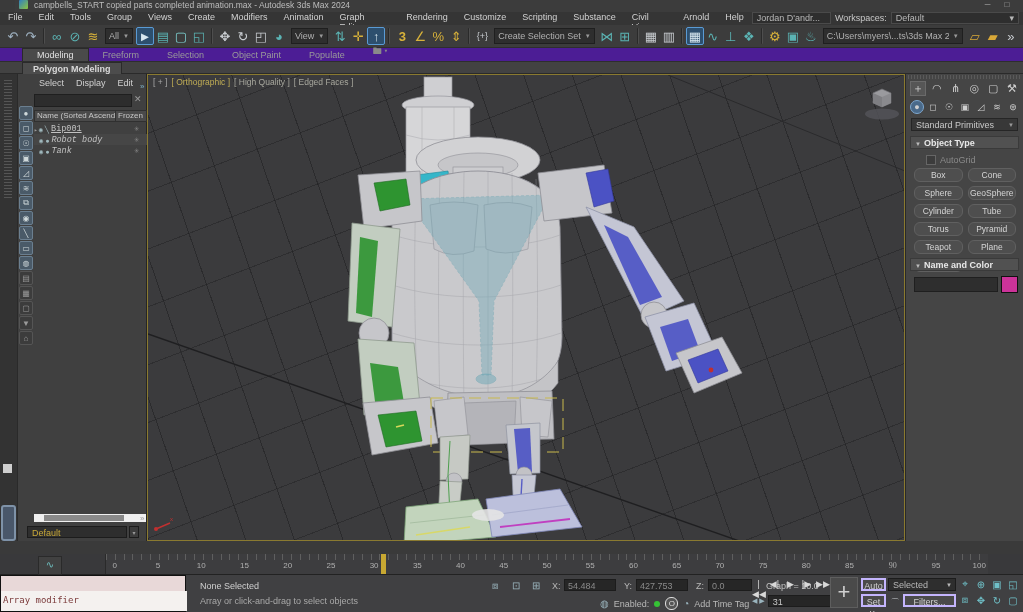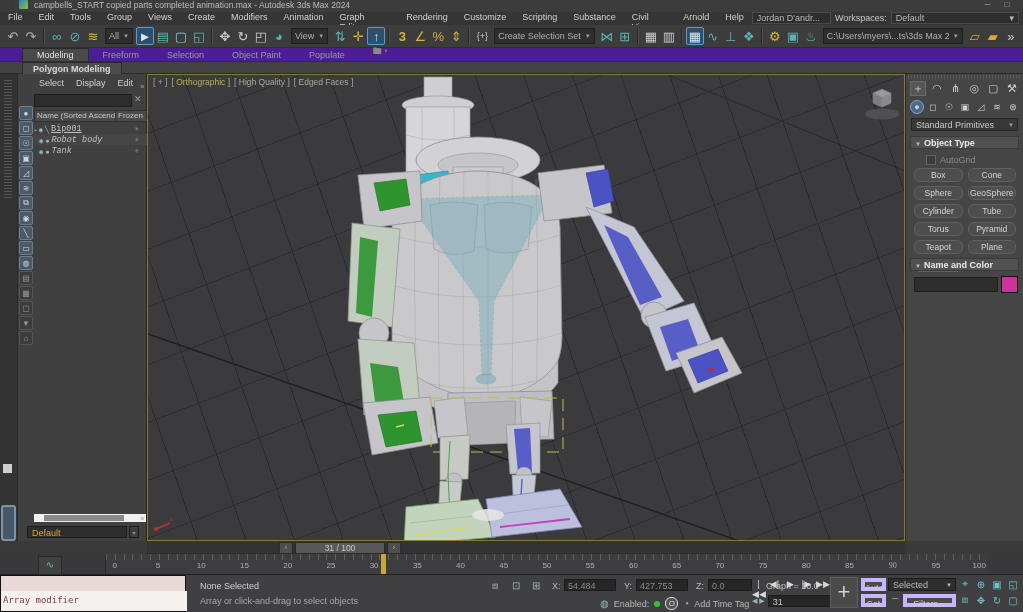--- a/index.html
+++ b/index.html
@@ -109,21 +109,21 @@
   #gridlab{position:absolute;left:688px;top:6px;color:#c2c2c2;}
   #enabledrow{position:absolute;left:600px;top:22px;display:flex;align-items:center;gap:5px;color:#b8b8b8;}
   #greendot{width:6px;height:6px;border-radius:3px;background:#35c235;}
   #obtn{width:11px;height:11px;border-radius:6px;border:1px solid #ddd;color:#ddd;font-size:8px;text-align:center;line-height:11px;background:#555;}
   #playback{position:absolute;left:752px;top:4px;display:flex;gap:3px;color:#d8d8d8;font-size:9px;}
   #playback span{width:13px;text-align:center;}
   #framerow{position:absolute;left:752px;top:20px;display:flex;align-items:center;gap:3px;}
   #framefield{width:67px;height:12px;background:#262626;border:1px solid #1c1c1c;color:#c8c8c8;line-height:12px;padding-left:4px;box-sizing:border-box;}
   .spin{display:flex;flex-direction:column;font-size:5px;color:#999;line-height:4px;}
   #setkeys{position:absolute;left:830px;top:2px;width:28px;height:31px;background:#4a4a4a;border:1px solid #5e5e5e;box-sizing:border-box;color:#d0d0d0;font-size:22px;text-align:center;line-height:28px;}
-  .sbtn{position:absolute;height:13px;background:#4a4a4a;border:4px solid #c4b5fd;box-sizing:border-box;color:#cfcfcf;text-align:center;line-height:12px;}
+  .sbtn{position:absolute;height:13px;background:#4a4a4a;border:2px solid #c4b5fd;box-sizing:border-box;color:#cfcfcf;text-align:center;line-height:12px;}
   #seldd{position:absolute;left:888px;top:3px;width:68px;height:13px;background:#2e2e2e;border:1px solid #1c1c1c;color:#b8b8b8;line-height:12px;padding-left:4px;box-sizing:border-box;}
   #navgrid{position:absolute;left:958px;top:2px;width:62px;display:grid;grid-template-columns:repeat(4,1fr);gap:2px;}
   .navic{height:14px;display:flex;align-items:center;justify-content:center;color:#6fc0c8;font-size:10px;}
   
   #vcube{position:absolute;left:712px;top:6px;width:44px;height:40px;}
   #axis{position:absolute;left:4px;top:436px;width:26px;height:26px;}
 </style>
 </head>
 <body>
 
@@ -489,27 +489,20 @@
         <span class="objbtn">Pyramid</span>
         <span class="objbtn">Teapot</span>
         <span class="objbtn">Plane</span>
         <span class="objbtn">TextPlus</span>
       </div>
     <div class="rollout" style="top:184px"><span class="arr">▼</span><span>Name and Color</span></div>
     <div id="nameinput"></div>
     <div id="colorswatch" style="background: rgb(204, 51, 153);"></div>
   </div>
 
-  <div class="abs" id="sliderrow">
-    <div id="tslide">
-      <span class="tsbtn">‹</span>
-      <span id="tshandle">31 / 100</span>
-      <span class="tsbtn">›</span>
-    </div>
-  </div>
 
   <div class="abs" id="trackrow">
     <div id="mincurve">∿</div>
     <div id="ruler">
       <div class="ticks"></div>
       <div id="tlabels">
           <span class="tlabel" style="left: 1%;">0</span>
           <span class="tlabel" style="left: 5.9%;">5</span>
           <span class="tlabel" style="left: 10.8%;">10</span>
           <span class="tlabel" style="left: 15.7%;">15</span>

